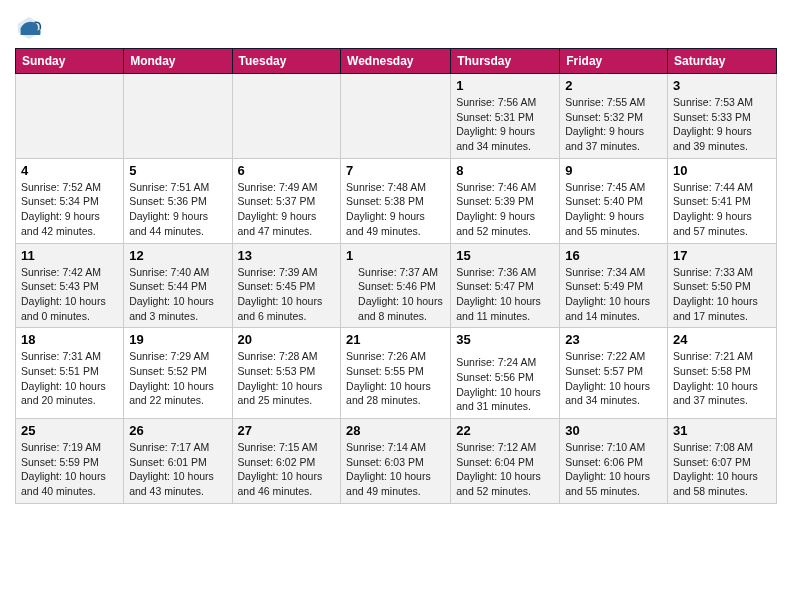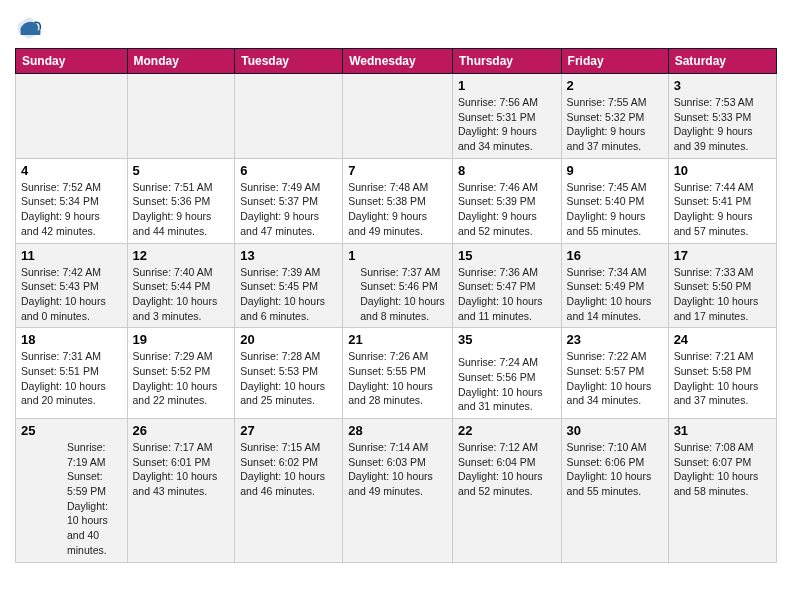--- a/index.html
+++ b/index.html
@@ -286,21 +286,21 @@
           <span class="day-num">24</span>
           <div class="day-info" style="white-space: pre-line;">Sunrise: 7:21 AM
 Sunset: 5:58 PM
 Daylight: 10 hours
 and 37 minutes.</div>
         </td>
       </tr>
       <tr>
         <td>
           <span class="day-num">25</span>
-          <div class="day-info" style="white-space: pre-line; margin-left: 46px;">Sunrise: 7:19 AM
+          <div class="day-info" style="white-space: pre-line;">Sunrise: 7:19 AM
 Sunset: 5:59 PM
 Daylight: 10 hours
 and 40 minutes.</div>
         </td>
         <td>
           <span class="day-num">26</span>
           <div class="day-info" style="white-space: pre-line;">Sunrise: 7:17 AM
 Sunset: 6:01 PM
 Daylight: 10 hours
 and 43 minutes.</div>

